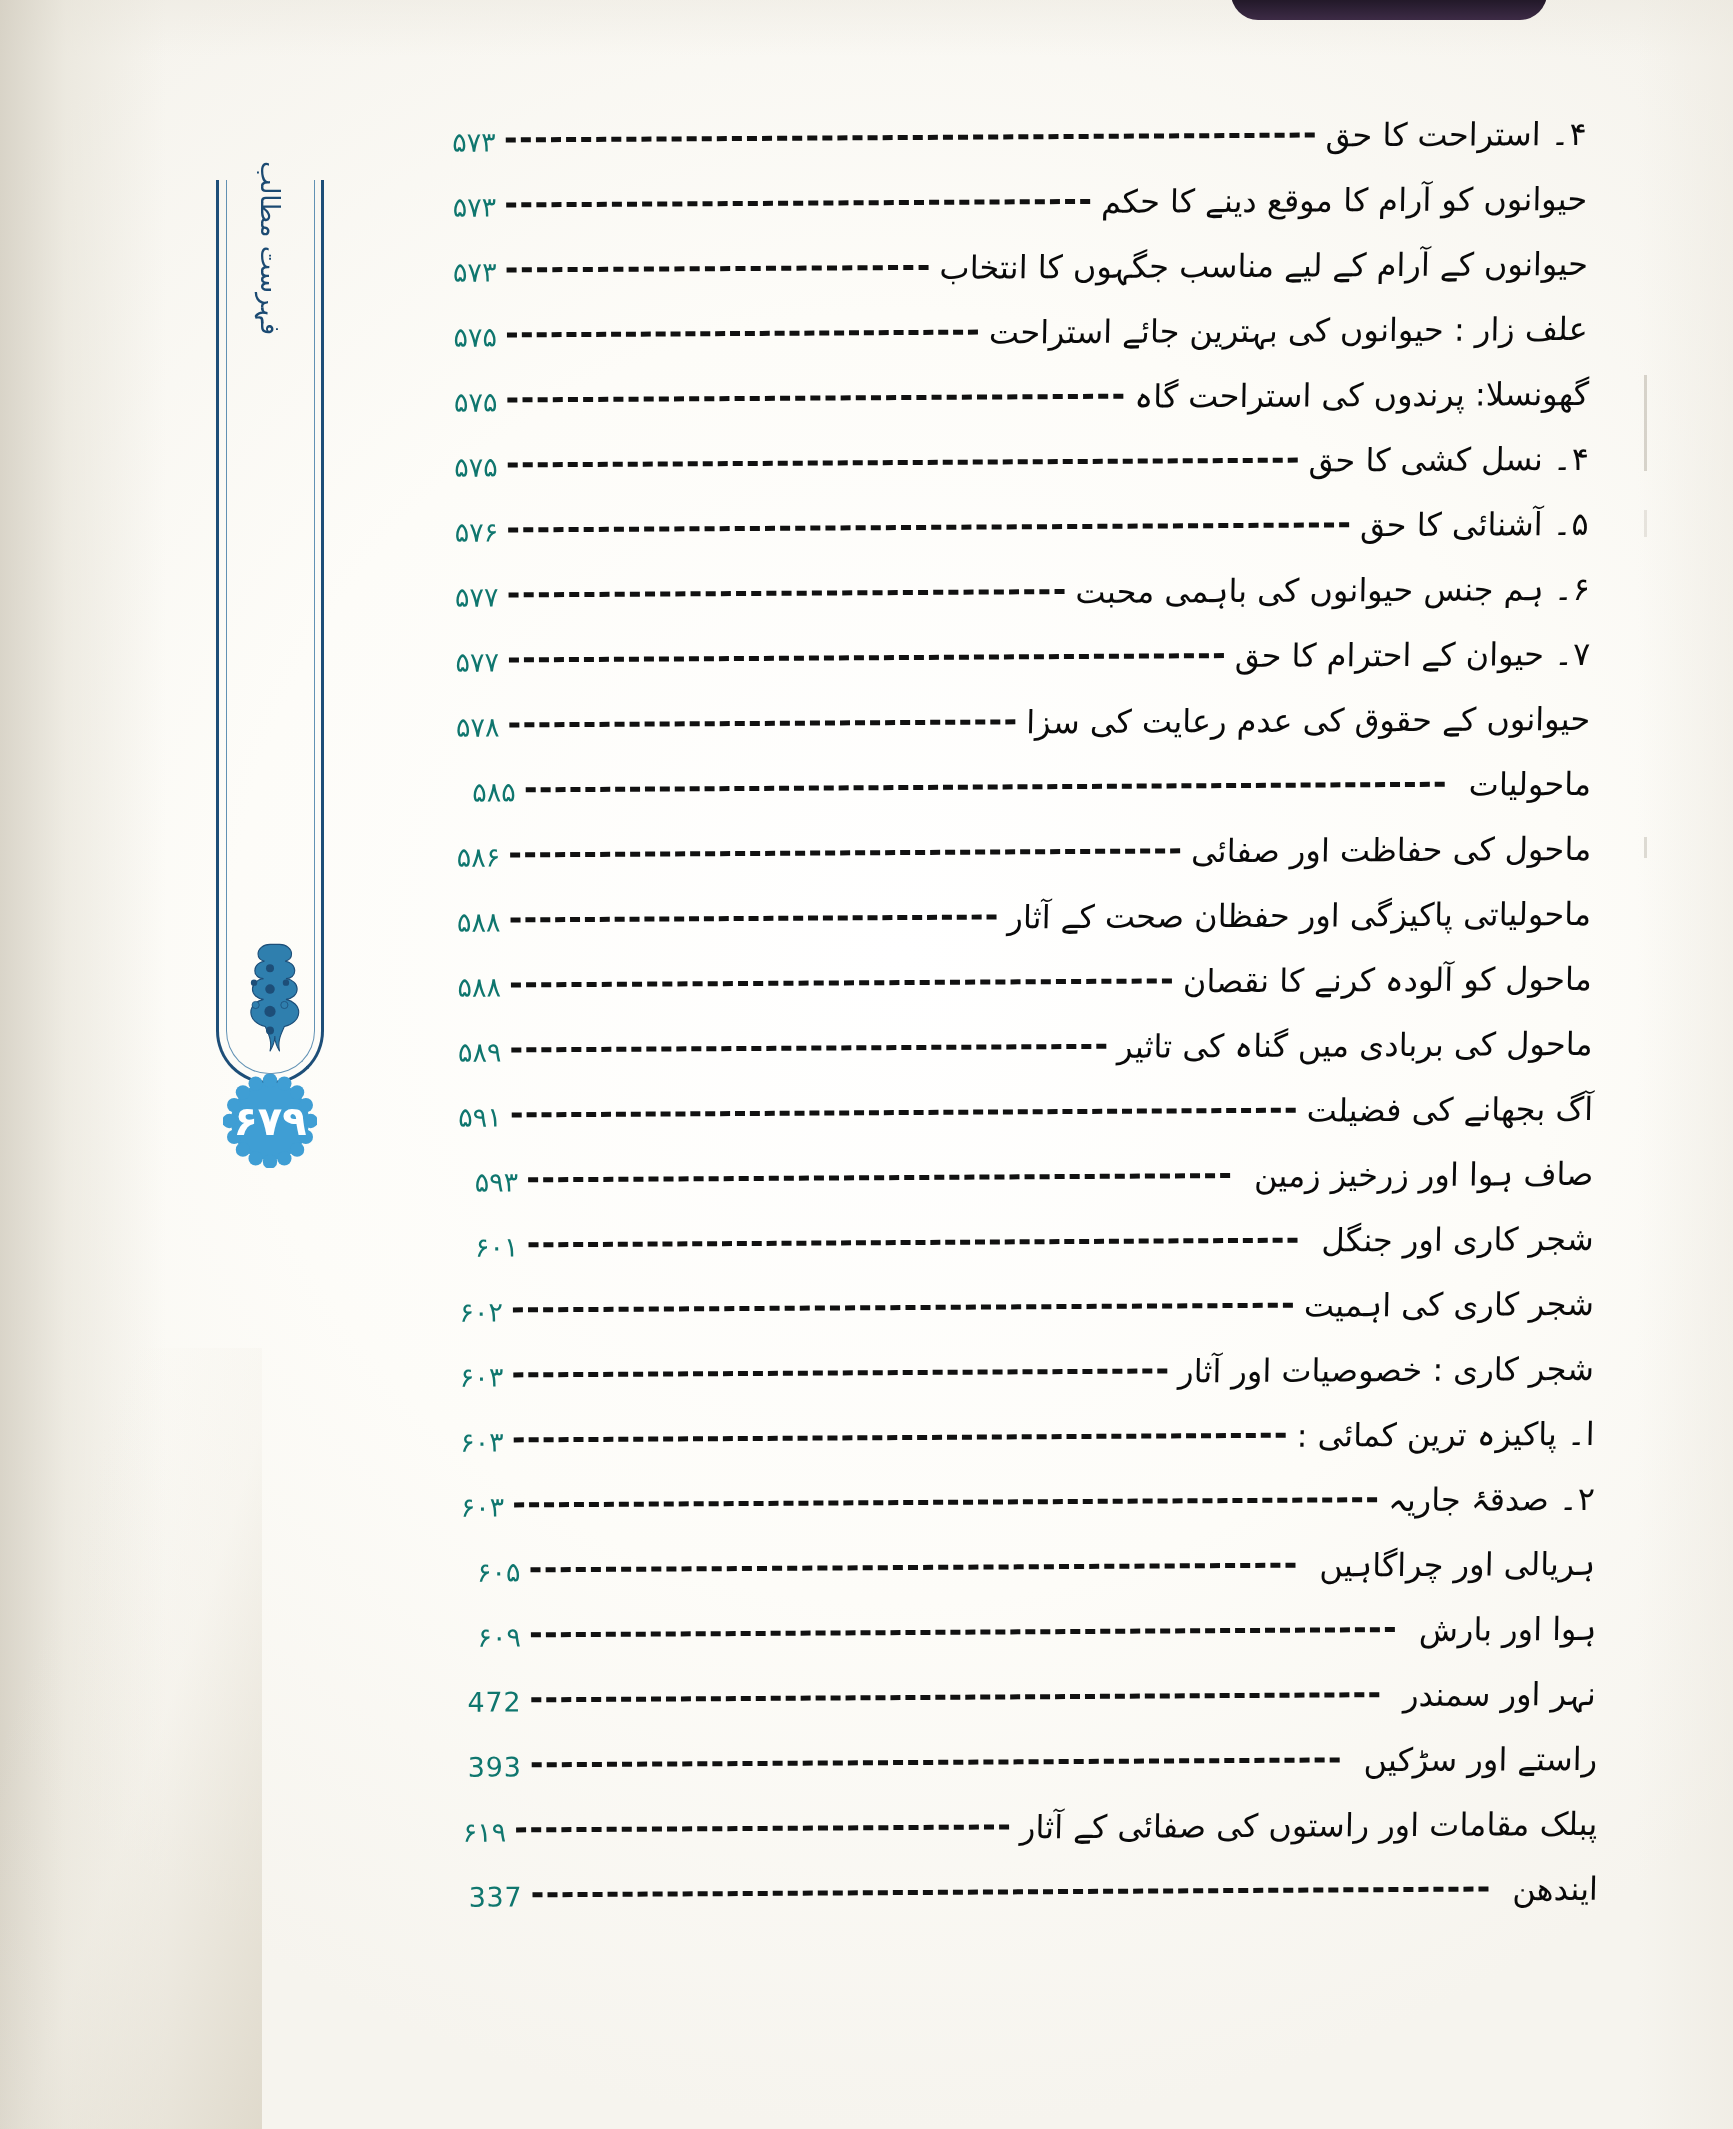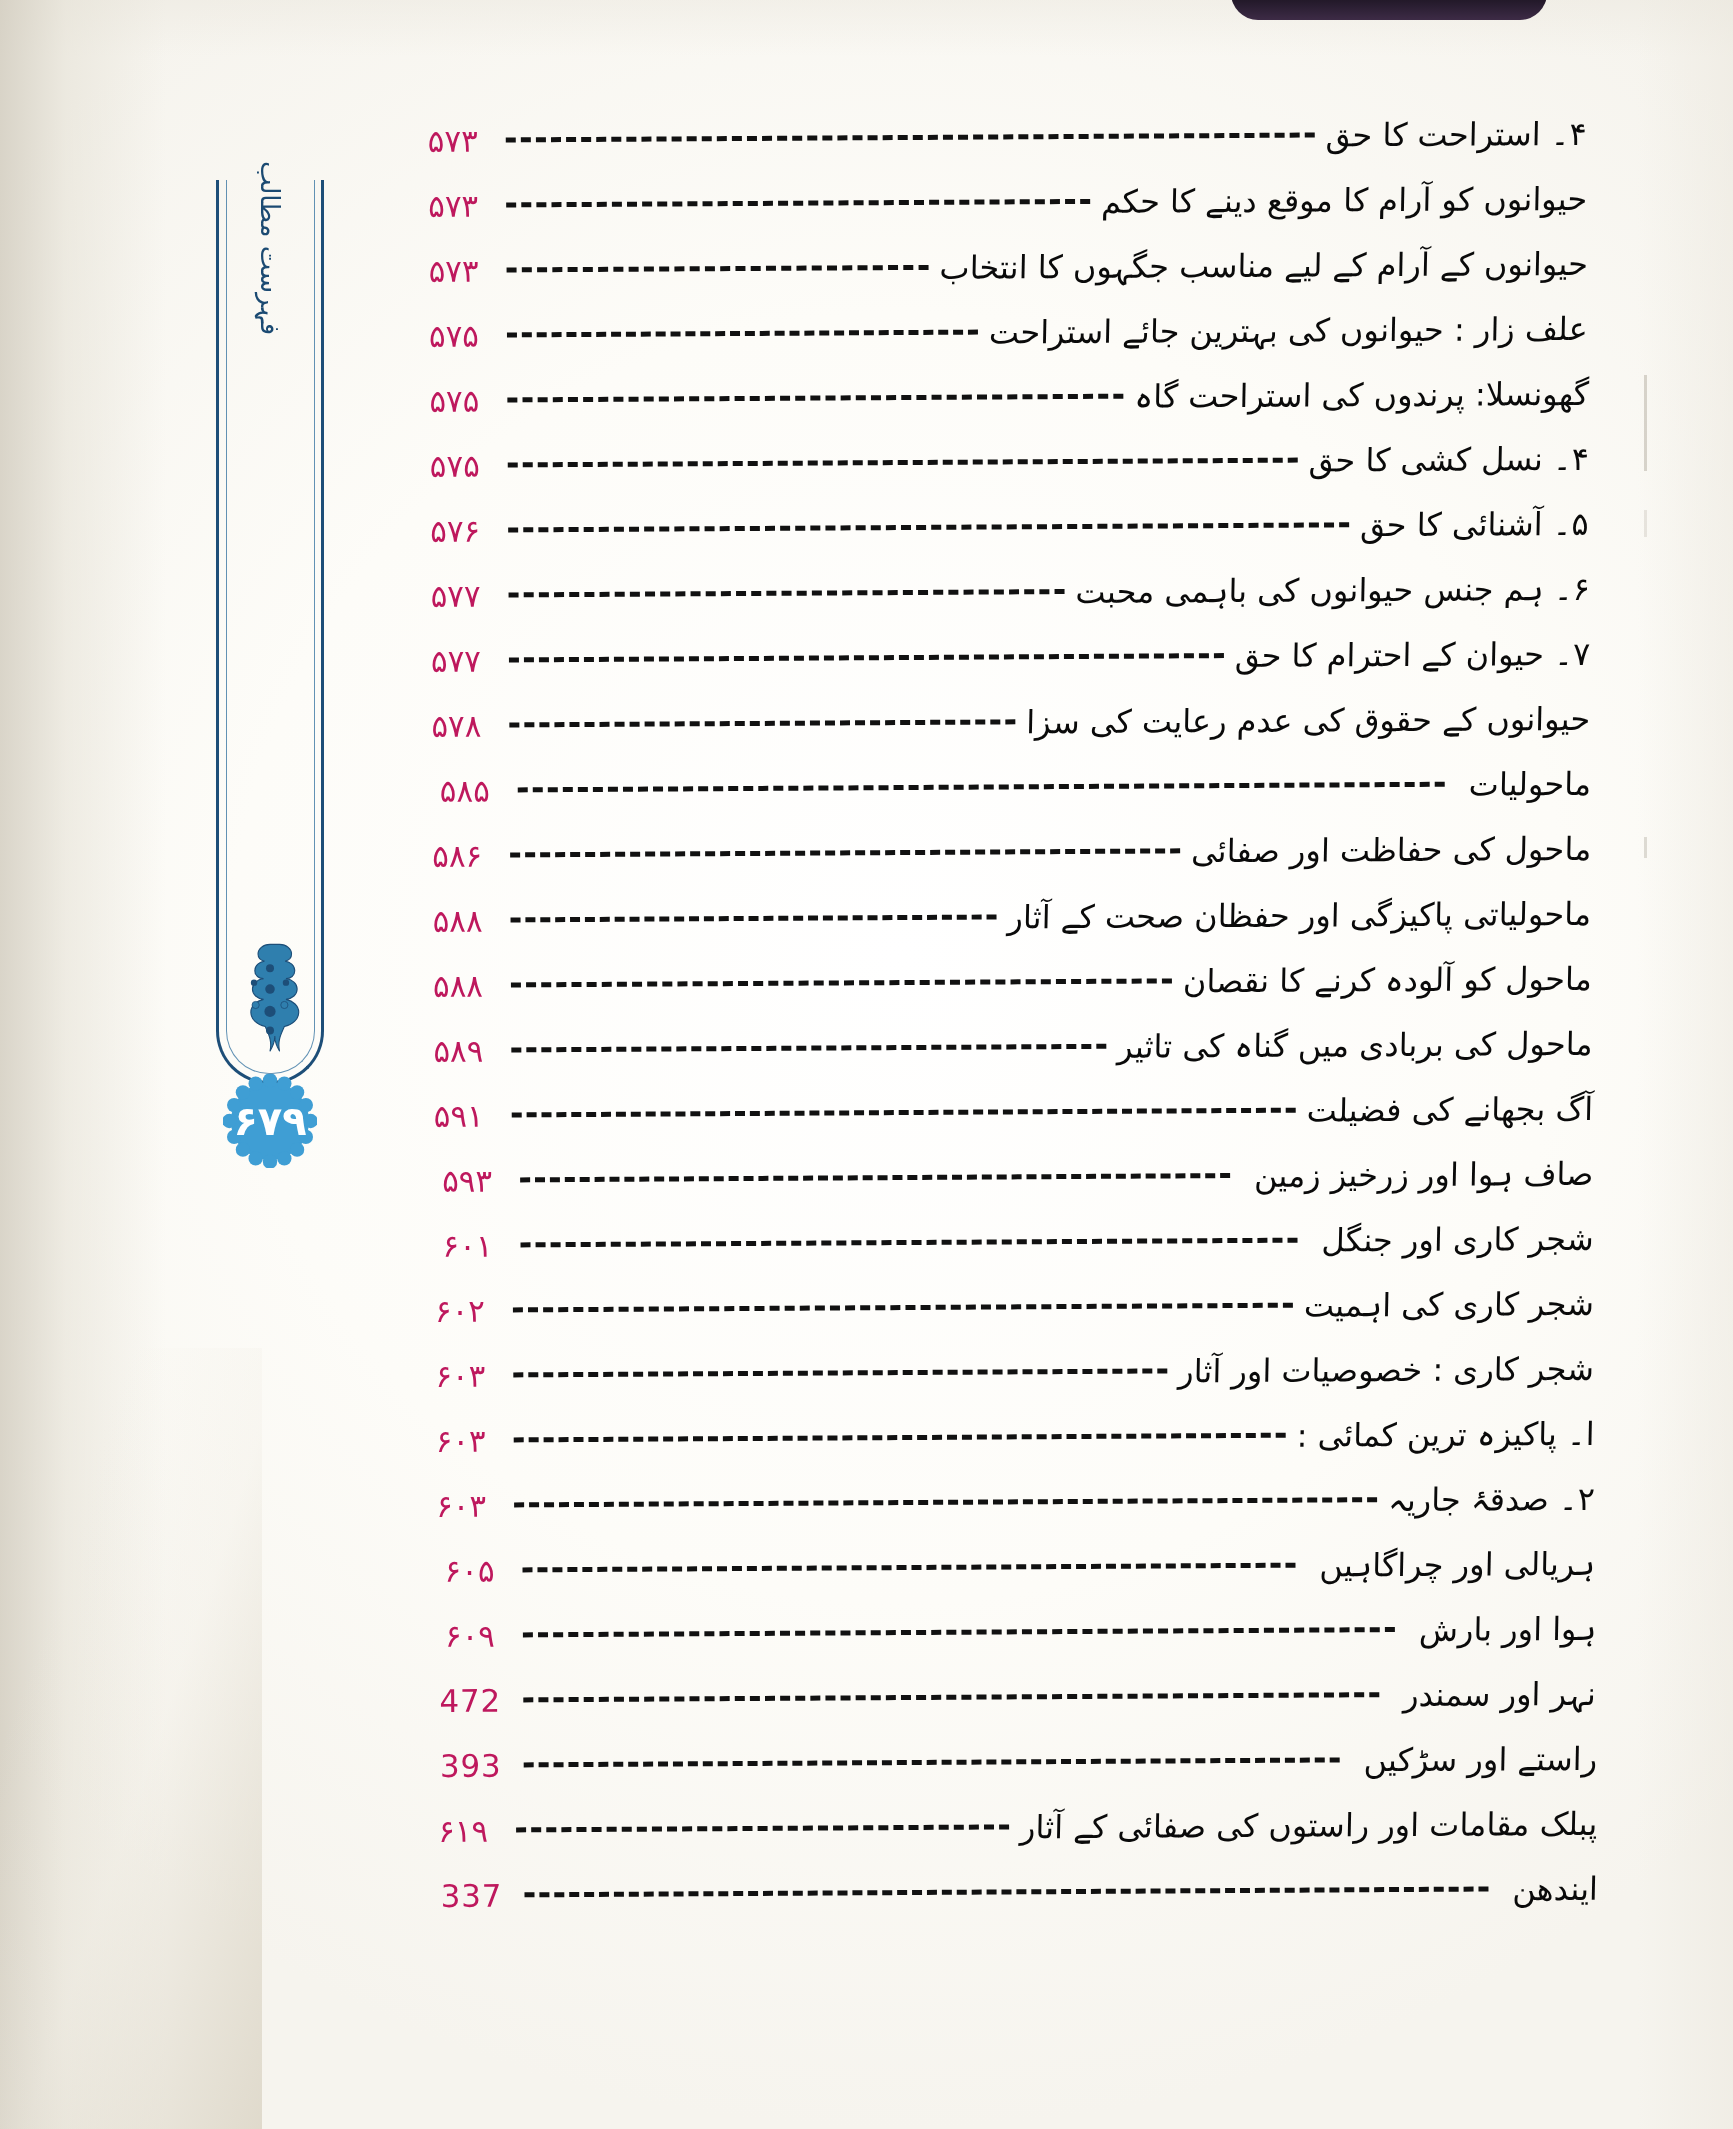--- a/index.html
+++ b/index.html
@@ -181,31 +181,31 @@
     flex: 1 1 auto;
     margin: 0 11px 0 9.6px;
     height: 0;
     border-bottom: 5.6px dashed #111111;
     position: relative;
     top: -8.8px;
     min-width: 32px;
   }
   .toc-page {
     flex: 0 0 auto;
-    color: #be185d;
-    font-size: 31px;
+    color: #0f766e;
+    font-size: 27px;
     line-height: 1;
     font-family: "DejaVu Sans", "Liberation Sans", sans-serif;
     min-width: 86px;
-    text-align: center;
+    text-align: right;
     letter-spacing: 0.8px;
   }
   
   .toc-row.gap .toc-leader { margin-right: 24px; }
-  .toc-row.gap .toc-page { margin-left: 8px; }
+  .toc-row.gap .toc-page { margin-left: 16px; }
 
   
   .tilt { transform: rotate(-0.35deg); transform-origin: 70% 30%; }
 </style>
 </head>
 <body>
 
 <div class="page">
 
   <div class="scan-tint"></div>

